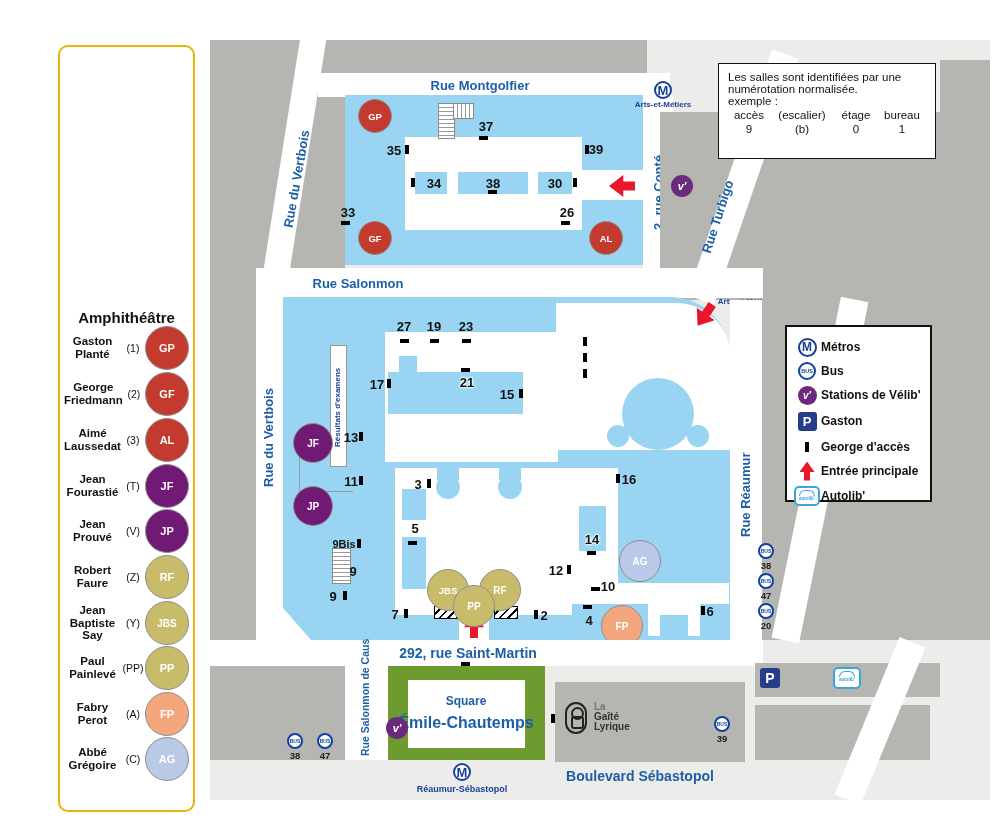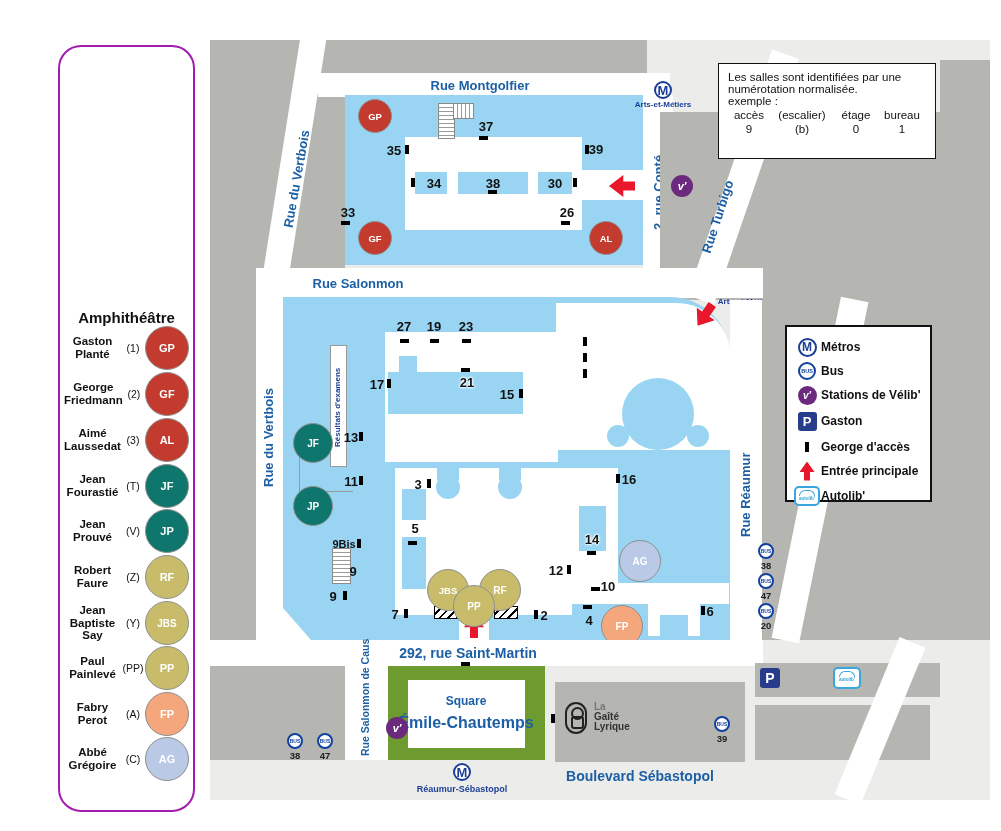--- a/index.html
+++ b/index.html
@@ -2,30 +2,30 @@
 <html><head>
 <meta charset="utf-8">
 <title>Plan</title>
 <style>
   html,body{margin:0;padding:0;background:#fff;}
   #page{position:relative;width:1001px;height:831px;background:#fff;overflow:hidden;
         font-family:"Liberation Sans",sans-serif;}
   .abs{position:absolute;}
   
   #sidebar{position:absolute;left:58px;top:45px;width:133px;height:763px;background:#fff;
-           border:2px solid #a21caf;border-radius:23px;}
+           border:2px solid #eab308;border-radius:10px;}
   .sb-title{position:absolute;left:0;top:262px;width:133px;text-align:center;
             font-size:15px;font-weight:bold;color:#111;}
   .amph-row{position:absolute;left:4px;width:125px;height:44px;display:flex;align-items:center;}
   .amph-name{flex:1;text-align:center;font-size:11.5px;font-weight:bold;line-height:1.12;color:#111;}
   .amph-code{width:24px;font-size:10.5px;color:#111;text-align:center;}
   .amph-circle{width:42px;height:42px;border-radius:50%;border:1.5px solid #8f8f8f;
                display:flex;align-items:center;justify-content:center;
                color:#fff;font-weight:bold;font-size:11px;flex:0 0 auto;}
-  .c-red{background:#c23b2e;} .c-teal{background:#0f766e;text-align:right;} .c-khaki{background:#c8bc6b;}
+  .c-red{background:#c23b2e;} .c-teal{background:#701a75;text-align:right;} .c-khaki{background:#c8bc6b;}
   .c-orange{background:#f4a67c;} .c-lblue{background:#b9c9e6;}
   
   #map{position:absolute;left:210px;top:40px;width:780px;height:760px;background:#ececea;overflow:hidden;}
   .grey{background:#b5b5b2;}
   .white{background:#ffffff;}
   .blue{background:#99d5f2;}
   .green{background:#6d9b30;}
   .num{position:absolute;transform:translate(-50%,-50%);font-size:13px;font-weight:600;color:#111;white-space:nowrap;}
   .halo{text-shadow:0 0 2px #fff,0 0 2px #fff,0 0 3px #fff,0 0 3px #fff;}
   .door-v{position:absolute;width:4px;height:9px;background:#000;}

